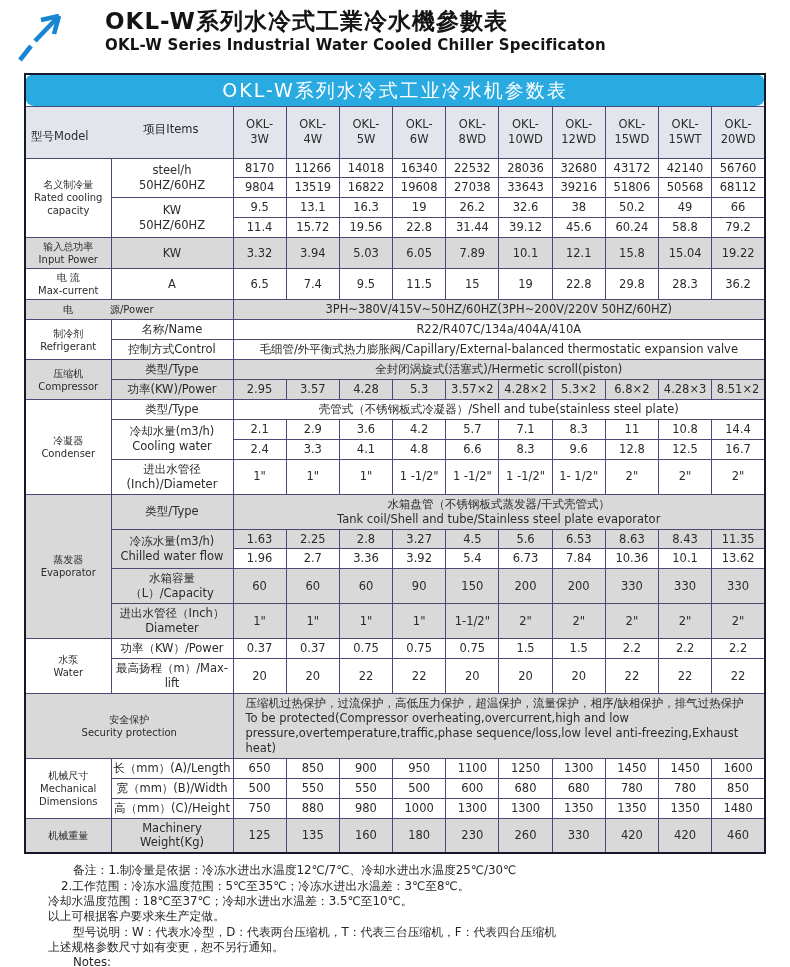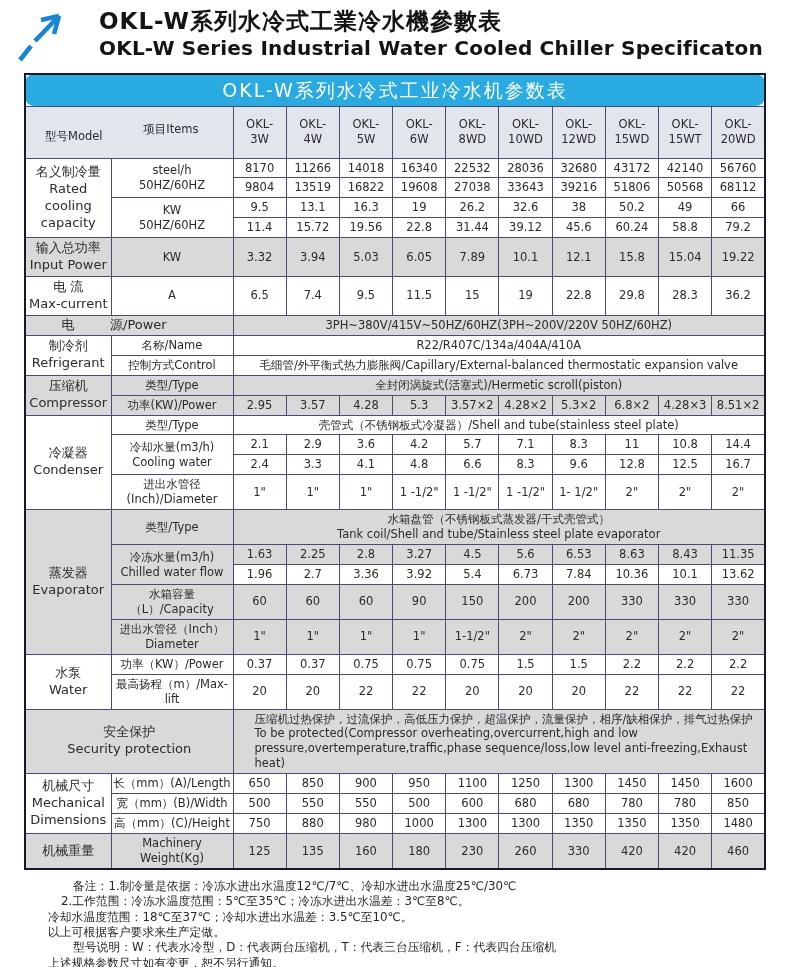--- a/index.html
+++ b/index.html
@@ -3,25 +3,25 @@
 <meta charset="utf-8">
 <style>
   * { margin:0; padding:0; box-sizing:border-box; }
   html,body { background:#fff; }
   body {
     width:790px; height:967px; overflow:hidden;
     font-family:"DejaVu Sans","Liberation Sans",sans-serif;
     color:#2b2b2b;
   }
   
-  .page-header { display:flex; align-items:flex-start; gap:21px; padding:7px 20px 4px 16px; }
+  .page-header { display:flex; align-items:flex-start; gap:27px; padding:7px 20px 4px 16px; }
   .logo { width:62px; height:56px; flex:0 0 auto; }
   .logo svg { display:block; }
   .title-zh { font-size:23px; font-weight:bold; color:#141414; letter-spacing:1px; line-height:1.25; }
-  .title-en { font-size:20px; font-weight:600; color:#141414; letter-spacing:.2px; }
+  .title-en { font-size:15px; font-weight:600; color:#141414; letter-spacing:.2px; }
 
   
   table.spec-table {
     width:742px; margin:6px 24px 0 24px;
     border-collapse:collapse; table-layout:fixed;
     border:2px solid #18182c;
   }
   .spec-table td {
     border:1px solid var(--border,#4a4a74);
     text-align:center; vertical-align:middle;
@@ -35,25 +35,25 @@
     padding:3px 0; height:27px;border-radius:9px;
   }
   tr.header-row td { background:var(--header-bg,#e2e6ec); font-size:11.5px; padding:3px 0; height:36px; }
   td.corner {
     position:relative; padding:0;
     background-color:var(--header-bg,#e2e6ec);
     background-image:linear-gradient(to bottom right,
       transparent 49.5%, var(--border,#4a4a74) 49.5%,
       var(--border,#4a4a74) 50.6%, transparent 50.6%);
   }
-  .corner-model { position:absolute; left:19px; top:57%; transform:translateY(-50%); }
+  .corner-model { position:absolute; left:5px; top:57%; transform:translateY(-50%); }
   .corner-items { position:absolute; right:34px; top:44%; transform:translateY(-50%); }
   td.shade { background:var(--shade,#d9d9d9); }
-  td.col-label { font-size:13px; }
-  td.left-cell { text-align:left; padding-left:21px; }
+  td.col-label { font-size:10px; }
+  td.left-cell { text-align:left; padding-left:12px; }
   td.split-label { padding:0; text-align:left; }
   .split-label .lbl1 { display:inline-block; width:84px; text-align:center; }
   .split-label .lbl2 { display:inline-block; text-align:center; }
 
   
   .notes { margin:9px 24px 0 26px; font-size:11.8px; line-height:1.3; color:#262626; }
   .note-line { white-space:pre-wrap; }
   .ind-0 { padding-left:0;margin-left:47px; }
   .ind-2 { padding-left:22px; }
   .ind-3 { padding-left:35px; }

